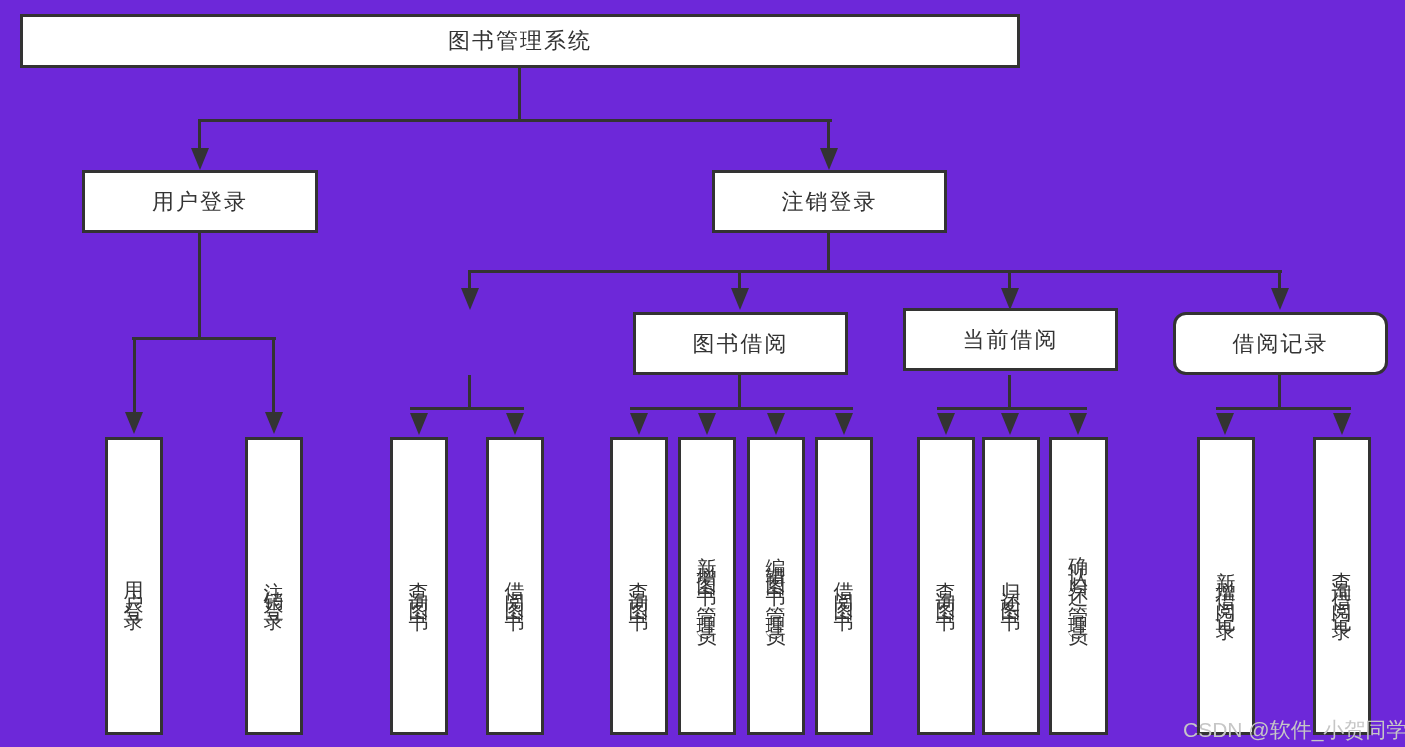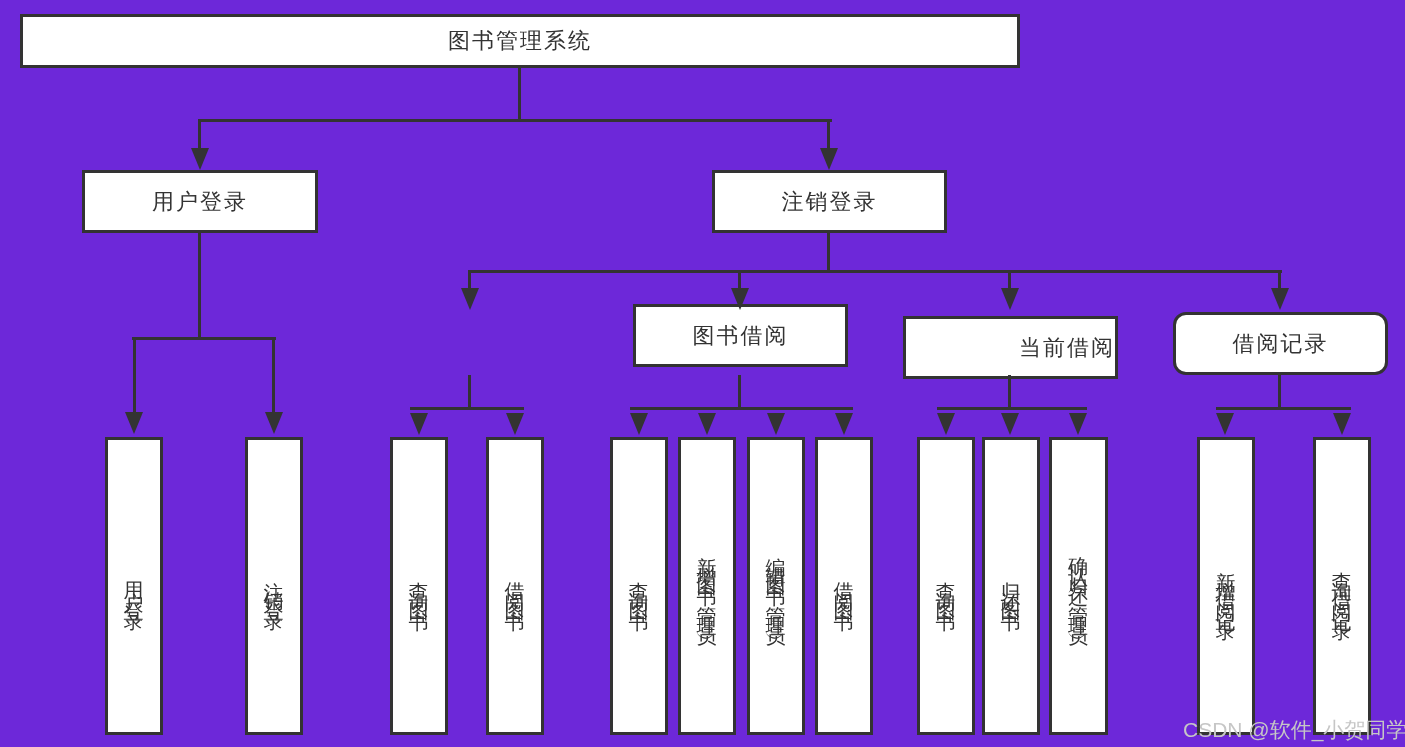--- a/index.html
+++ b/index.html
@@ -40,24 +40,24 @@
     <span>图书管理系统</span>
   </div>
 
   <div class="box" style="left:82px; top:170px; width:236px; height:63px;">
     <span>用户登录</span>
   </div>
   <div class="box" style="left:712px; top:170px; width:235px; height:63px;">
     <span>注销登录</span>
   </div>
 
-  <div class="box" style="left:633px; top:304px; width:215px; height:63px;">
+  <div class="box" style="left:633px; top:312px; width:215px; height:63px;">
     <span>图书借阅</span>
   </div>
-  <div class="box" style="left:903px; top:316px; width:215px; height:63px;justify-content:flex-end;">
+  <div class="box" style="left:903px; top:308px; width:215px; height:63px;">
     <span>当前借阅</span>
   </div>
   <div class="box" style="left:1173px; top:312px; width:215px; height:63px;border-radius:13px;">
     <span>借阅记录</span>
   </div>
 
   <div class="box vbox" style="left:105px; top:437px; width:58px; height:298px;">
     <span class="vtext">用户登录</span>
   </div>
   <div class="box vbox" style="left:245px; top:437px; width:58px; height:298px;">

